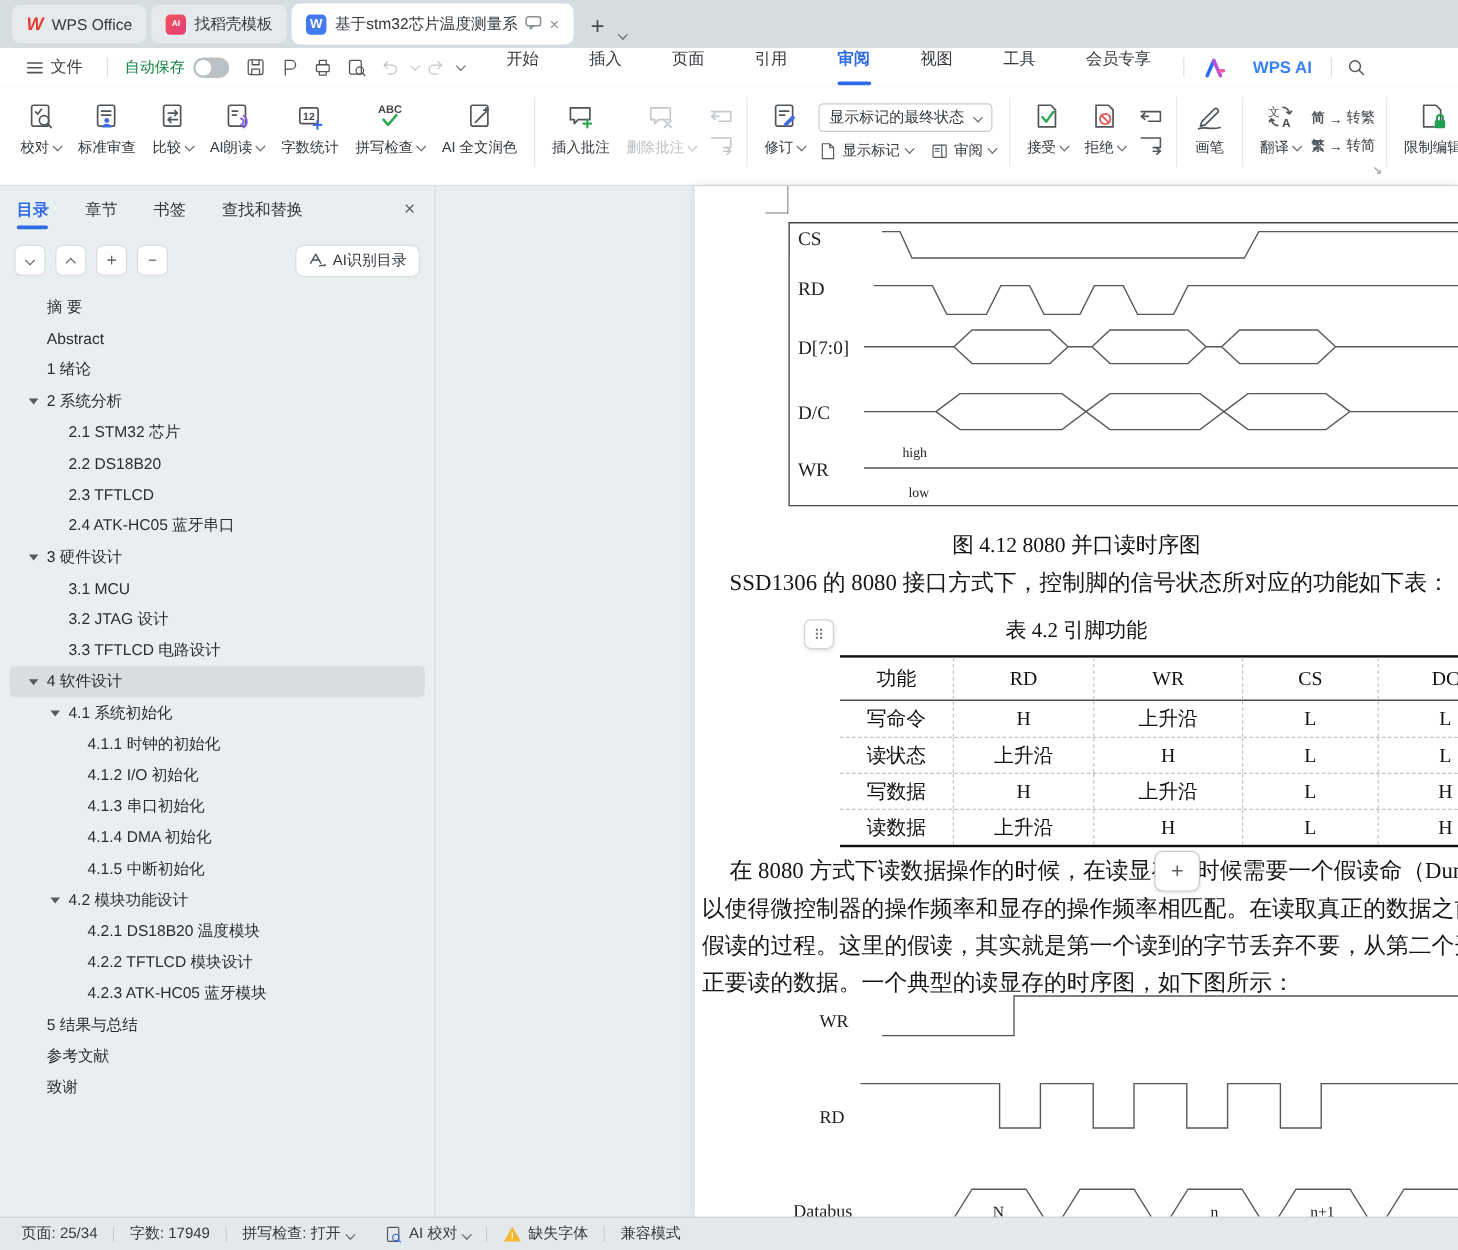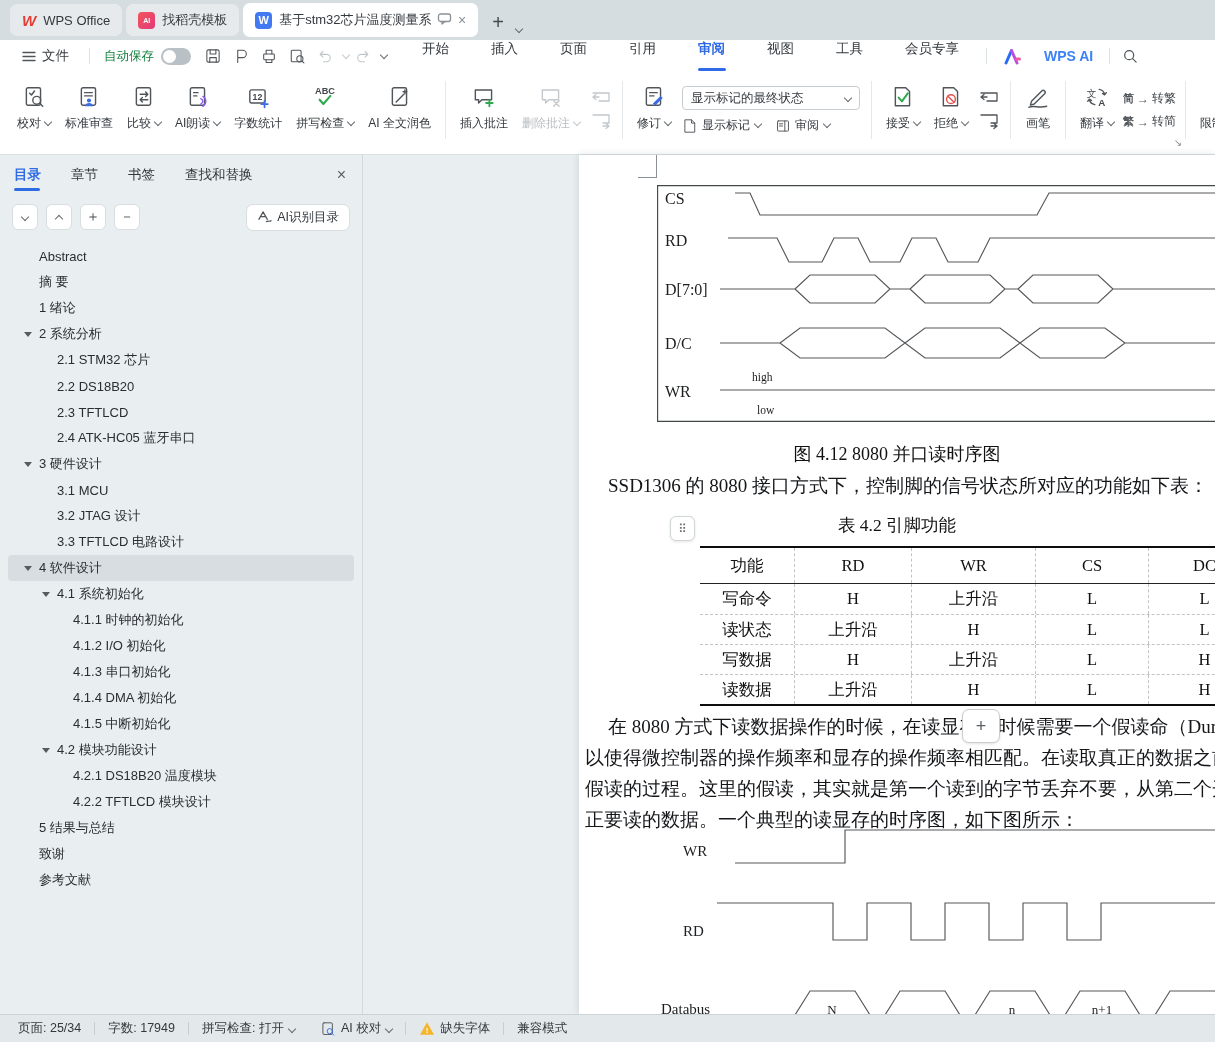--- a/index.html
+++ b/index.html
@@ -40,21 +40,21 @@
   .rgroup { display:flex; align-items:center; height:64px; position:relative; }
   .rdiv { width:1px; height:58px; background:#e5e9eb; margin:0 7px; flex:none; }
   .rbtn { display:flex; flex-direction:column; align-items:center; justify-content:flex-start; padding:2px 7px; height:60px; border-radius:5px; flex:none; }
   .rbtn .ric { height:30px; display:flex; align-items:center; justify-content:center; }
   .rbtn .rlb { font-size:12px; color:#33383d; margin-top:3px; white-space:nowrap; }
   .rbtn.dis .rlb { color:#b9bec2; }
   .rbtn.dis svg { stroke:#c3c8cc !important; }
   svg.ic { stroke:#50555a; fill:none; stroke-width:1.3; stroke-linecap:round; stroke-linejoin:round; }
   .navcol { display:flex; flex-direction:column; gap:8px; padding:2px 4px; }
   .markupcol { display:flex; flex-direction:column; gap:7px; padding:2px 4px; }
-  .mkselect { width:178px; height:24px; border:1px solid #c6ccd0; border-radius:4px; display:flex; align-items:center; justify-content:space-between; padding:0 8px; font-size:12.5px; color:#33383d; background:#fff; }
+  .mkselect { width:145px; height:24px; border:1px solid #c6ccd0; border-radius:4px; display:flex; align-items:center; justify-content:space-between; padding:0 8px; font-size:12.5px; color:#33383d; background:#fff; }
   .mkrow { display:flex; align-items:center; gap:14px; }
   .smbtn { display:flex; align-items:center; gap:4px; font-size:12px; color:#33383d; white-space:nowrap; }
   .zhcol { display:flex; flex-direction:column; gap:6px; padding:2px 2px; font-size:12px; }
   .zhrow { display:flex; align-items:center; gap:3px; white-space:nowrap; }
   .zhic { font-size:11px; color:#50555a; font-weight:700; }
   .launcher { position:absolute; right:-4px; bottom:-6px; font-size:10px; color:#8a9196; }
 
   
   .bodyarea { position:absolute; left:0; top:155px; width:1215px; height:859px; background:#e9eef0; }
   
@@ -482,25 +482,25 @@
               <path d="M2,10 L6.5,2 L11,10 M4,7.2 H9"></path>
               <path d="M10,12.5 C12,11 13.5,13 15,11.5"></path>
             </svg>
           <span>AI识别目录</span>
         </div>
       </div>
       <div class="toclist">
 
       <div class="toc-row lvl0">
             <span class="tri" style="visibility: hidden;"></span>
+            <span>摘  要</span>
+          </div>
+          <div class="toc-row lvl0">
+            <span class="tri" style="visibility: hidden;"></span>
             <span>Abstract</span>
-          </div>
-          <div class="toc-row lvl0">
-            <span class="tri" style="visibility: hidden;"></span>
-            <span>摘  要</span>
           </div>
           <div class="toc-row lvl0">
             <span class="tri" style="visibility: hidden;"></span>
             <span>1  绪论</span>
           </div>
           <div class="toc-row lvl0">
             <span class="tri"></span>
             <span>2  系统分析</span>
           </div>
           <div class="toc-row lvl1">
@@ -568,31 +568,35 @@
             <span>4.2  模块功能设计</span>
           </div>
           <div class="toc-row lvl2">
             <span class="tri" style="visibility: hidden;"></span>
             <span>4.2.1 DS18B20 温度模块</span>
           </div>
           <div class="toc-row lvl2">
             <span class="tri" style="visibility: hidden;"></span>
             <span>4.2.2 TFTLCD 模块设计</span>
           </div>
+          <div class="toc-row lvl2">
+            <span class="tri" style="visibility: hidden;"></span>
+            <span>4.2.3 ATK-HC05 蓝牙模块</span>
+          </div>
           <div class="toc-row lvl0">
             <span class="tri" style="visibility: hidden;"></span>
             <span>5  结果与总结</span>
           </div>
           <div class="toc-row lvl0">
             <span class="tri" style="visibility: hidden;"></span>
+            <span>参考文献</span>
+          </div>
+          <div class="toc-row lvl0">
+            <span class="tri" style="visibility: hidden;"></span>
             <span>致谢</span>
-          </div>
-          <div class="toc-row lvl0">
-            <span class="tri" style="visibility: hidden;"></span>
-            <span>参考文献</span>
           </div>
         </div>
     </div>
 
     <div class="page">
       <div class="cornermark"></div>
 
       <svg class="wave" style="left:78px; top:30px;" width="600" height="237">
         <path class="box" d="M600,0.6 H0.6 V236.4 H600"></path>
         <text x="8" y="19">CS</text>

